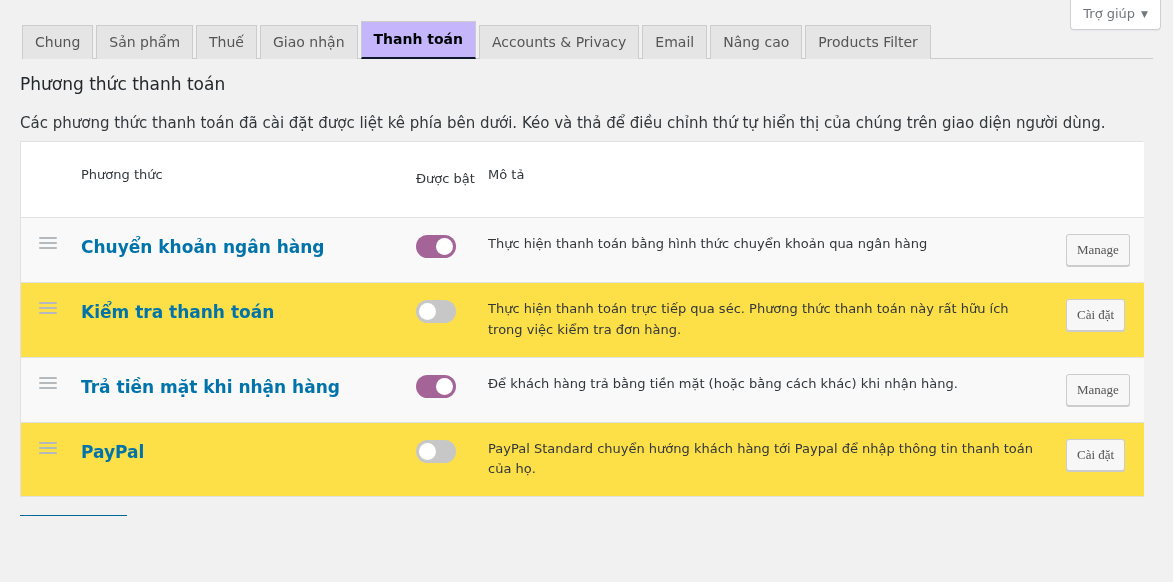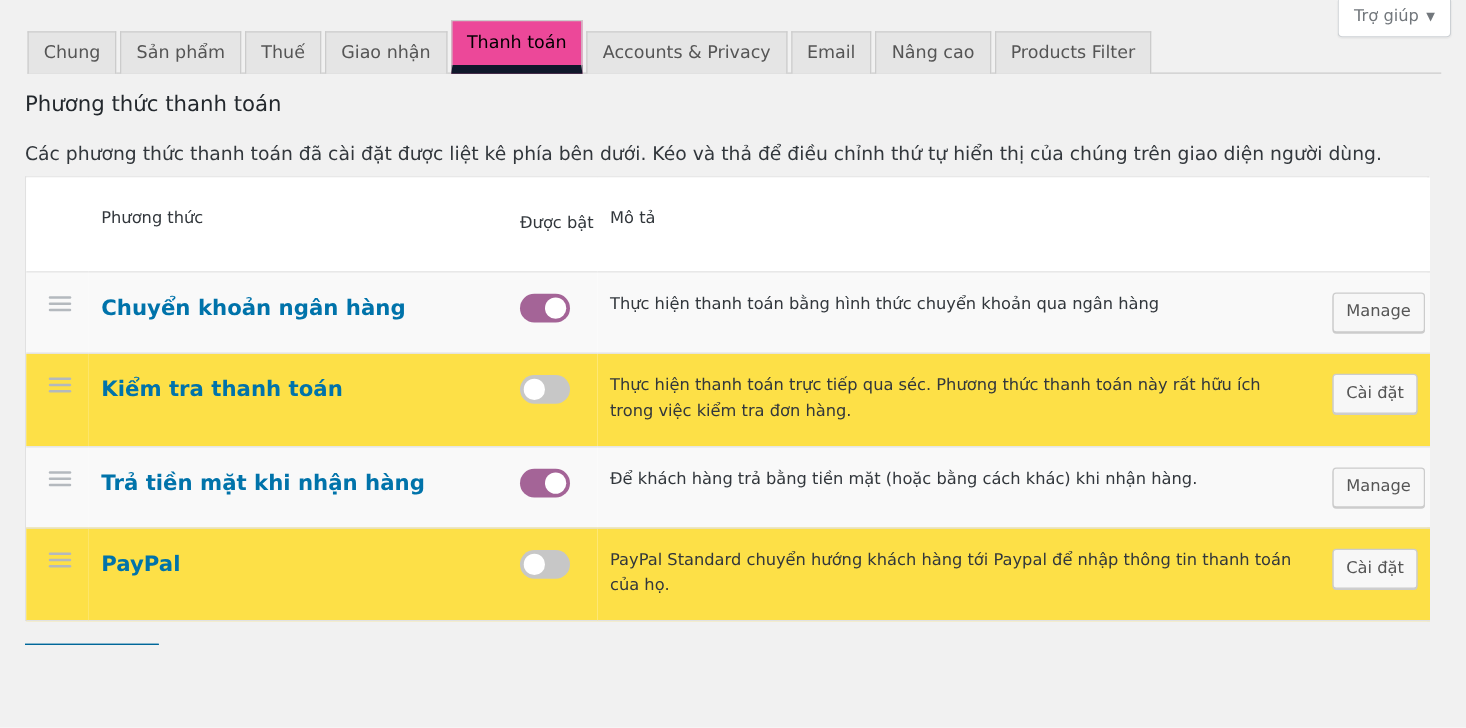--- a/index.html
+++ b/index.html
@@ -47,24 +47,24 @@
     color: #555;
     font-size: 14px;
     line-height: 1;
     padding: 9px 12px 10px 12px;
     position: relative;
     top: 1px;
     cursor: pointer;
     white-space: nowrap;
   }
   .tab.active {
-    background: #ec4899;
+    background: #c4b5fd;
     color: #000;
-    font-weight: normal;
-    border-bottom: 7px solid #0f172a;
+    font-weight: bold;
+    border-bottom: 2px solid #0f172a;
     padding-top: 10px; padding-bottom: 11px;
   }
 
   
   .section-title {
     position: absolute; top: 74px; left: 20px;
     font-size: 17px; font-weight: normal; color: #23282d;
     margin: 0;
   }
   .section-desc {
@@ -155,21 +155,21 @@
     border: 1px solid #ccc;
     border-radius: 3px;
     color: #555;
     font-size: 13px;
     line-height: 1;
     padding: 8px 10px 9px 10px;
     cursor: pointer;
     box-shadow: 0 1px 0 #ccc;
     white-space: nowrap;
   }
-  td.col-action { padding-right: 14px; }
+  td.col-action { padding-right: 14px; font-family: Liberation Serif, serif; }
 
   
   .save-wrap { position: absolute; top: 515px; left: 20px; }
   .btn-primary {
     background: #0073aa;
     border: 1px solid #006799;
     border-radius: 0;
     color: #fff;
     font-size: 13px;
     line-height: 1;

